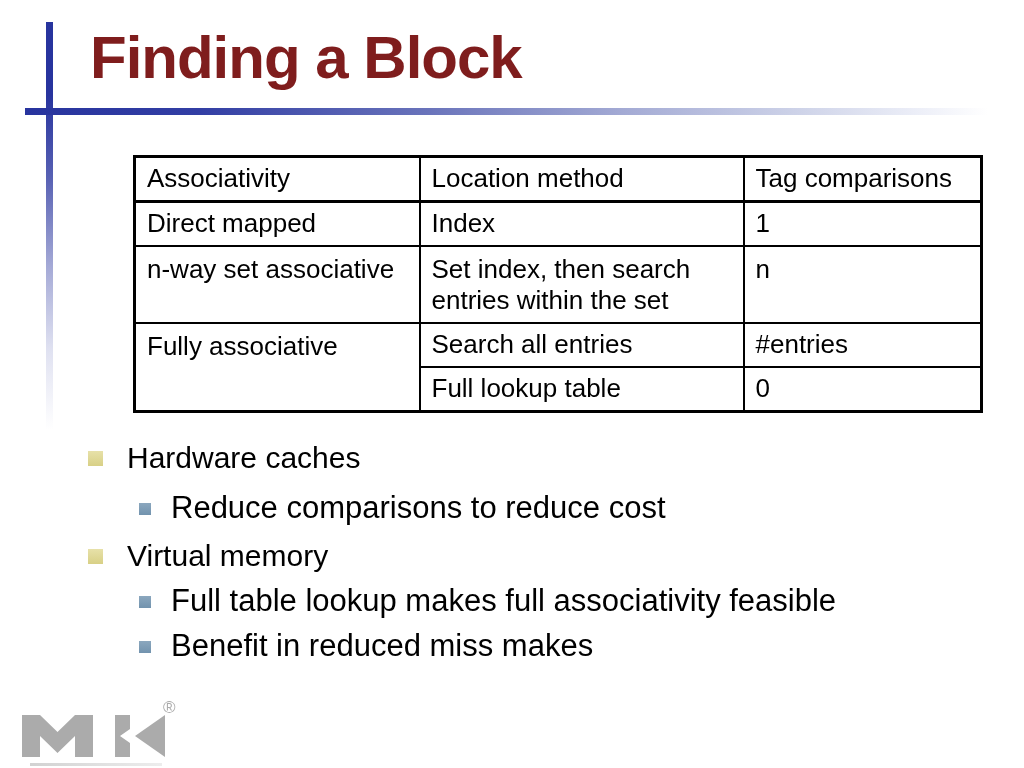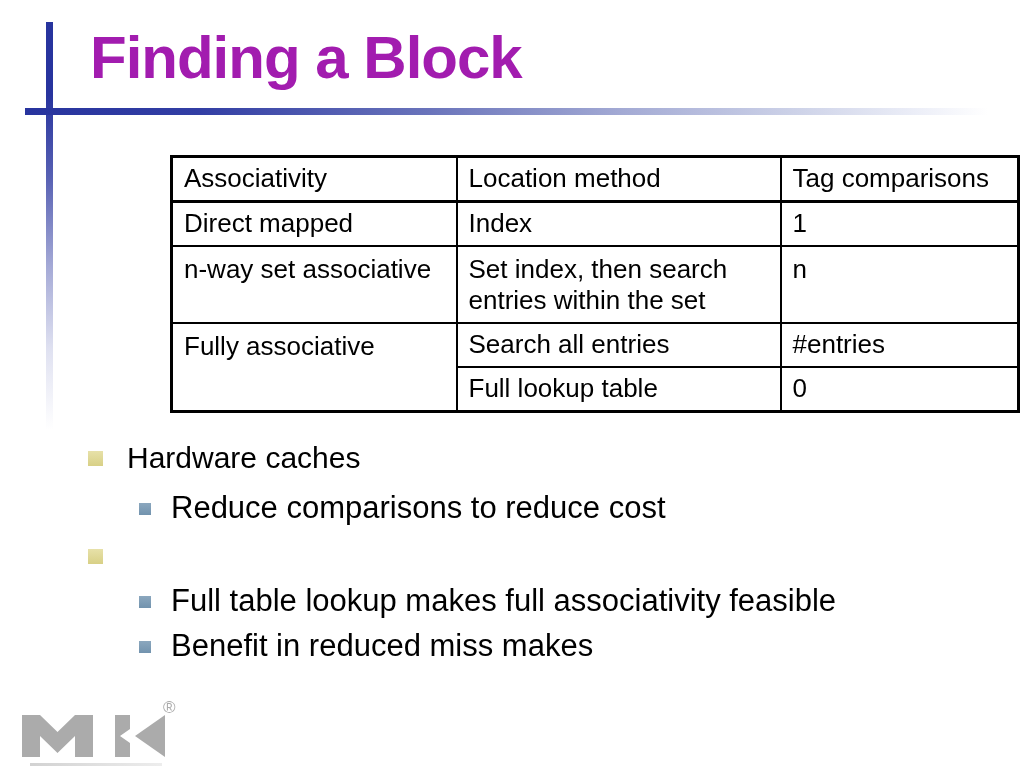--- a/index.html
+++ b/index.html
@@ -17,36 +17,36 @@
   }
   .h-accent {
     position:absolute; left:25px; top:108px; width:963px; height:7px;
     background:linear-gradient(to right,
       #28349E 0%, #323EA4 18%, #6A74BB 42%, #A3AAD4 62%,
       #CDD2E8 80%, #EDEFF8 93%, rgba(255,255,255,0) 100%);
   }
 
   .title {
     position:absolute; left:90px; top:28px;
-    font-size:60px; font-weight:bold; color:#a21caf;
+    font-size:60px; font-weight:bold; color:#7f1d1d;
     letter-spacing:-1px; white-space:nowrap; line-height:1.0;
   }
 
   
   .assoc-table {
     position:absolute; left:133px; top:155px;
     border-collapse:collapse; table-layout:fixed; width:847px;
     font-size:26px; line-height:1.22;
   }
   .assoc-table td, .assoc-table th {
     border:2px solid #000; padding:5px 8px 5px 11px;
     font-weight:normal; text-align:left; vertical-align:middle;
     overflow:hidden;
   }
-  .assoc-table { border:3px solid #000;margin-left:37px; }
+  .assoc-table { border:3px solid #000; }
   .assoc-table tr.hdr th { border-bottom:3px solid #000; }
   .va-top { vertical-align:top !important; padding-top:7px !important; }
 
   
   .bullet-line { position:absolute; display:flex; align-items:flex-start; white-space:nowrap; }
   .bullet-line.l1 { left:88px;  font-size:30px; line-height:42px; }
   .bullet-line.l2 { left:139px; font-size:31px; line-height:38px; }
   .sq { flex:none; }
   .l1 .sq {
     width:15px; height:15px; margin:14px 24px 0 0;
@@ -121,20 +121,21 @@
   <div class="bullet-line l1" style="top:437px">
     <span class="sq"></span>
     <span>Hardware caches</span>
   </div>
   <div class="bullet-line l2" style="top:489px">
     <span class="sq"></span>
     <span>Reduce comparisons to reduce cost</span>
   </div>
   <div class="bullet-line l1" style="top:535px">
     <span class="sq"></span>
+    <span>Virtual memory</span>
   </div>
   <div class="bullet-line l2" style="top:582px">
     <span class="sq"></span>
     <span>Full table lookup makes full associativity feasible</span>
   </div>
   <div class="bullet-line l2" style="top:627px">
     <span class="sq"></span>
     <span>Benefit in reduced miss makes</span>
   </div>
 

